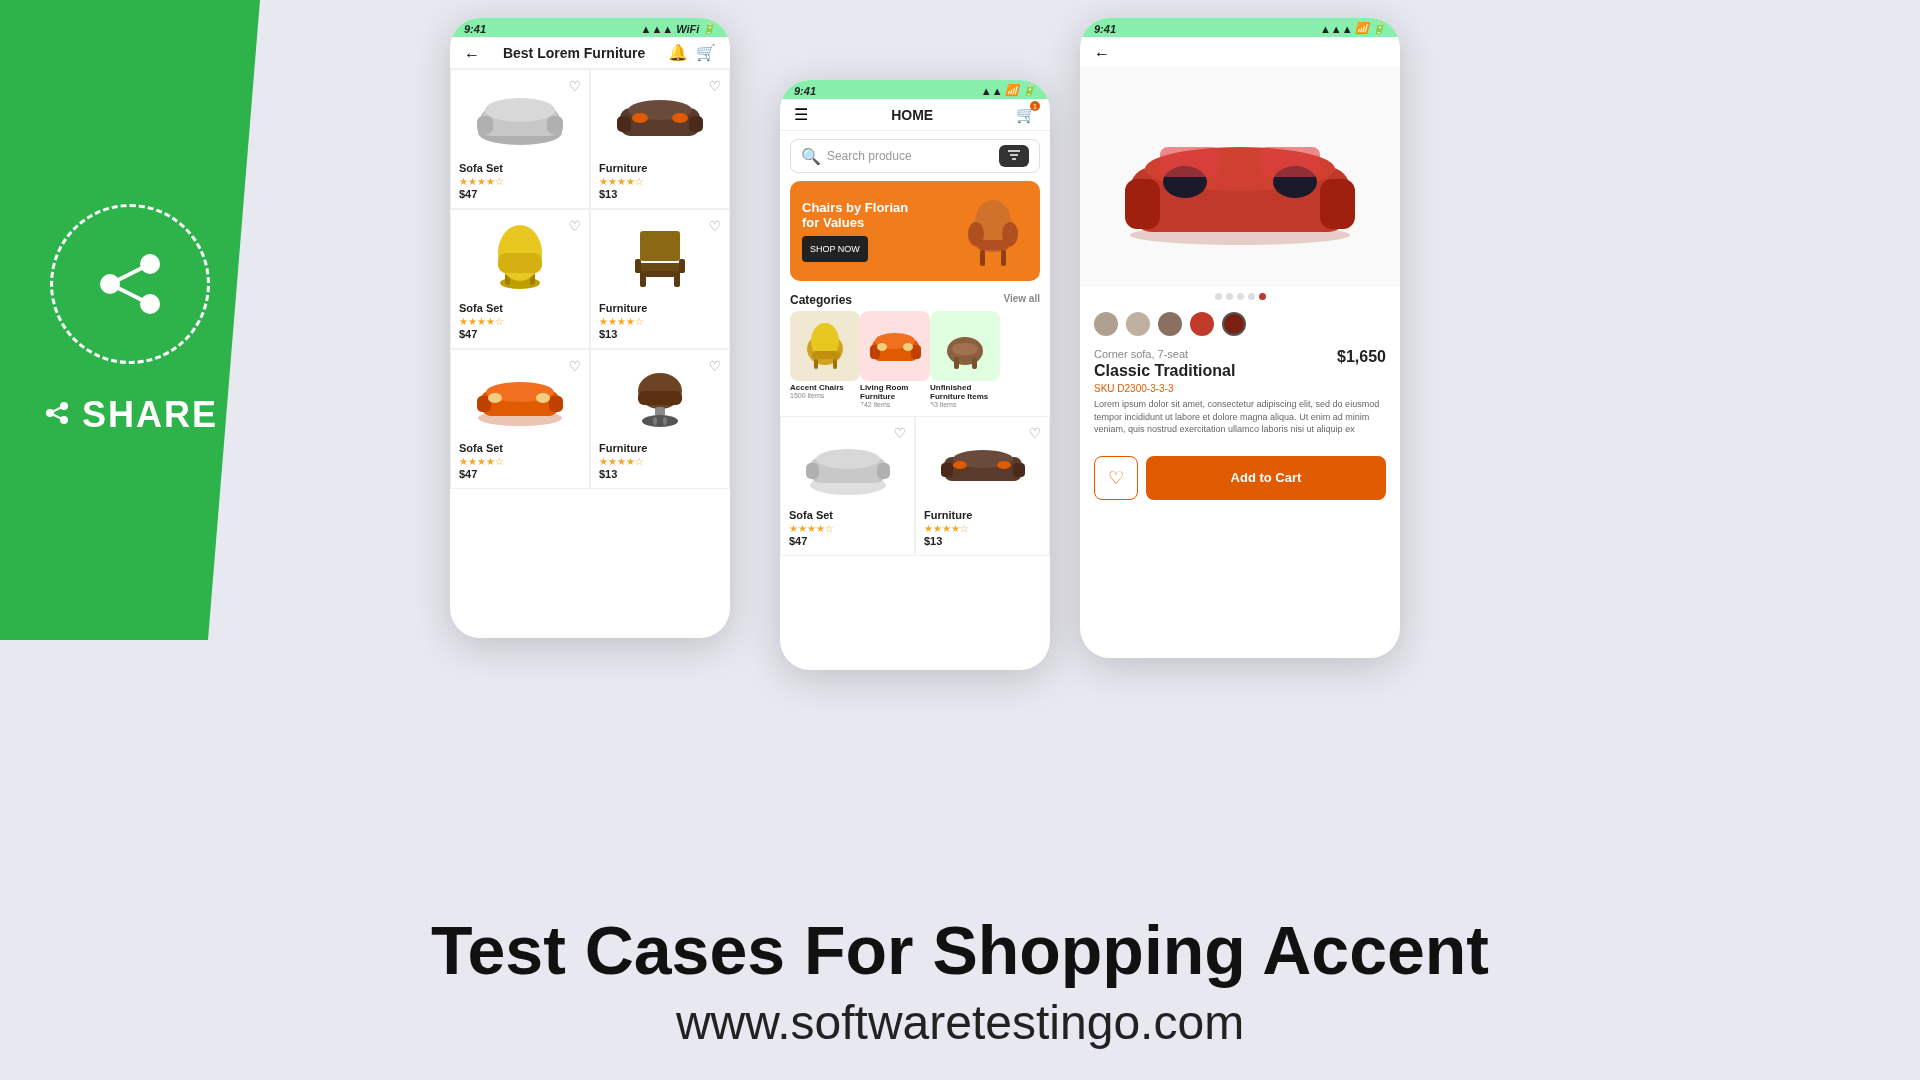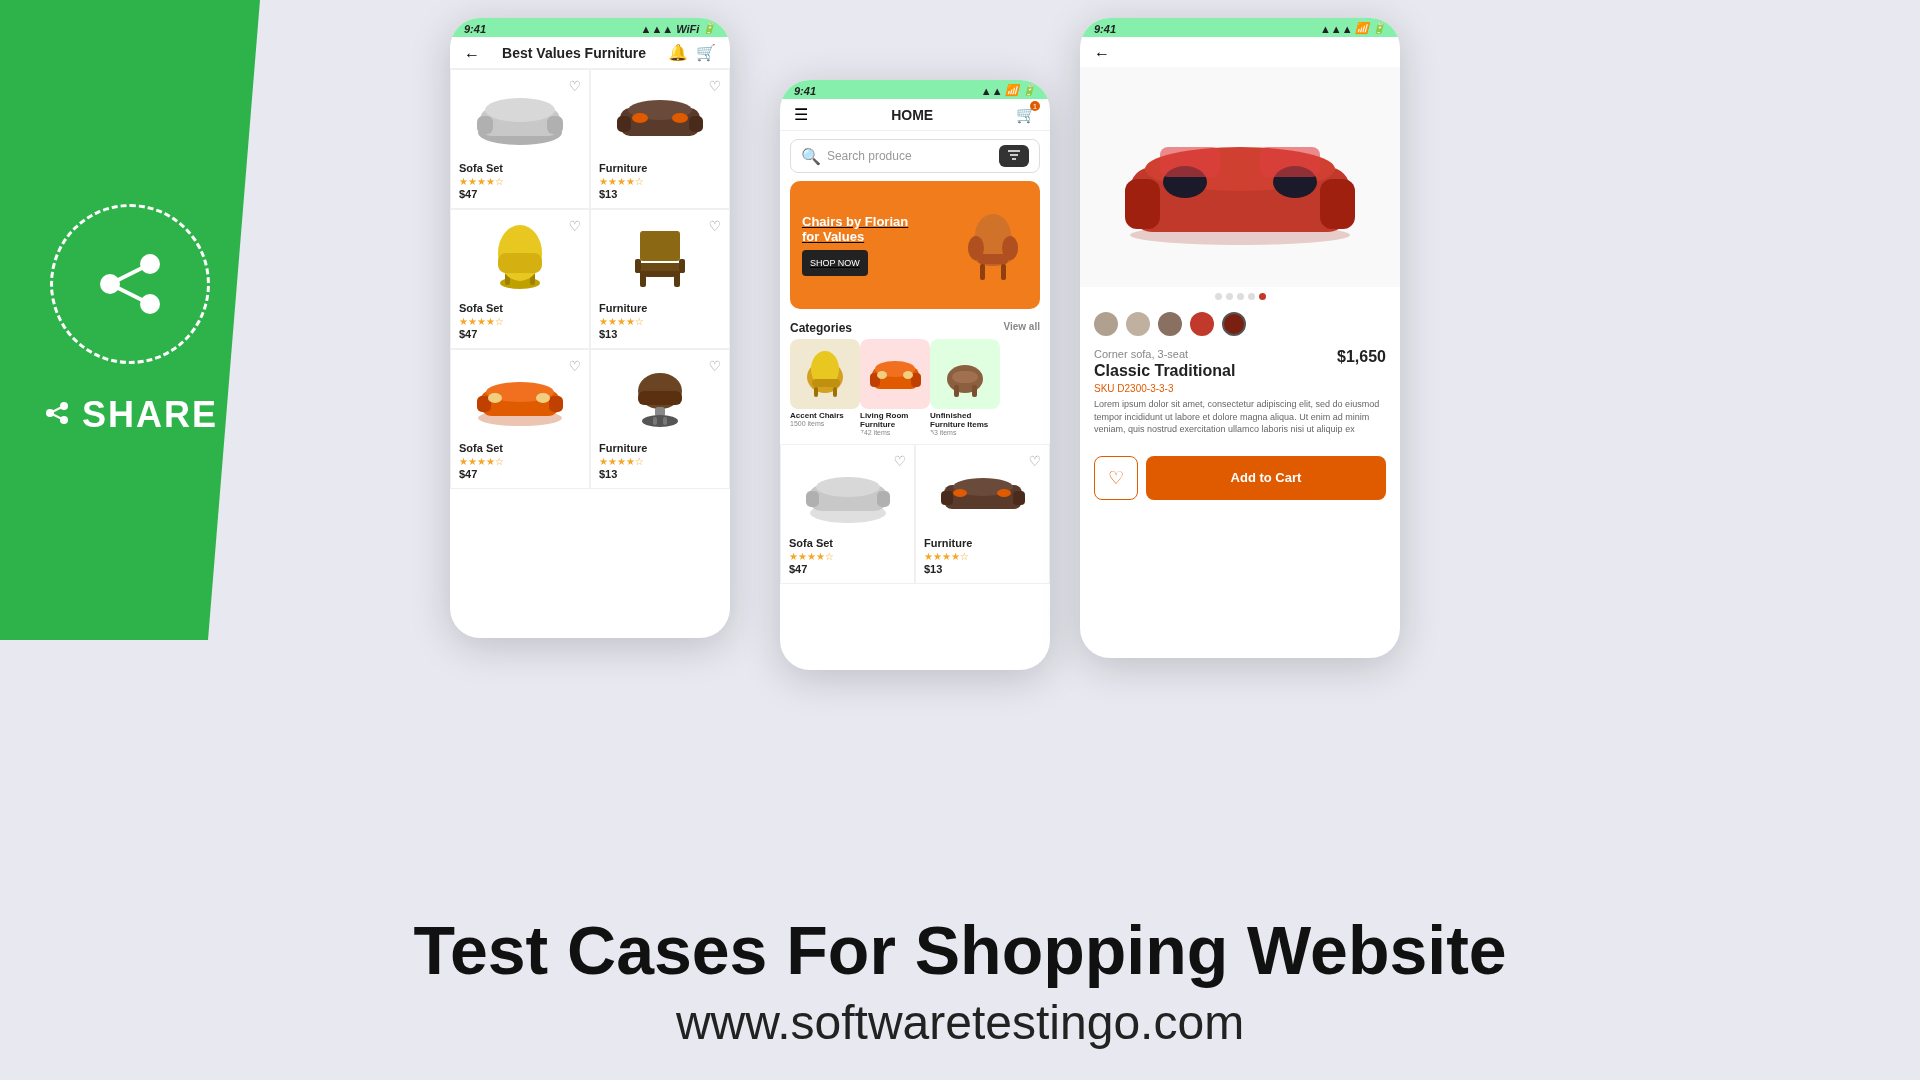--- a/index.html
+++ b/index.html
@@ -188,22 +188,21 @@
       font-size: 10px;
     }
     .banner {
       margin: 6px 10px;
       background: #f07c1b;
       border-radius: 10px;
       padding: 14px 12px;
       display: flex;
       align-items: center;
       justify-content: space-between;
-      height: 128px;
-      text-decoration: underline;
+      height: 100px;
     }
     .banner-btn {
       background: #222;
       color: #fff;
       border: none;
       border-radius: 4px;
       padding: 8px 8px;
       font-size: 9px;
       margin-top: 6px;
       display: block;
@@ -345,21 +344,21 @@
   <div class="status-bar">
     <span>9:41</span>
     <div class="status-icons">
       <span>▲▲▲</span>
       <span>WiFi</span>
       <span>🔋</span>
     </div>
   </div>
   <div class="phone-header">
     <span>←</span>
-    <span class="phone-header-title">Best Values Furniture</span>
+    <span class="phone-header-title">Best Lorem Furniture</span>
     <div style="display:flex;gap:8px;">
       <span>🔔</span>
       <span>🛒</span>
     </div>
   </div>
   <div class="product-grid">
 
     <div class="product-card">
       <span class="heart-icon">♡</span>
       <div class="product-img-placeholder">
@@ -625,32 +624,32 @@
   <div class="color-swatches">
     <div class="swatch" style="background:#b0a090;"></div>
     <div class="swatch" style="background:#c0b0a0;"></div>
     <div class="swatch" style="background:#8a7060;"></div>
     <div class="swatch" style="background:#c0392b;"></div>
     <div class="swatch selected" style="background:#7a2010;"></div>
   </div>
   <div class="product-detail-info">
     <div style="display:flex;justify-content:space-between;align-items:flex-start;">
       <div>
-        <div class="product-type">Corner sofa, 3-seat</div>
+        <div class="product-type">Corner sofa, 7-seat</div>
         <div class="product-detail-name">Classic Traditional</div>
       </div>
       <div class="product-price-large">$1,650</div>
     </div>
     <div class="product-sku">SKU D2300-3-3-3</div>
     <div class="product-desc">Lorem ipsum dolor sit amet, consectetur adipiscing elit, sed do eiusmod tempor incididunt ut labore et dolore magna aliqua. Ut enim ad minim veniam, quis nostrud exercitation ullamco laboris nisi ut aliquip ex</div>
   </div>
   <div class="action-row">
     <div class="wishlist-btn">
       <span>♡</span>
     </div>
     <button class="add-cart-btn">Add to Cart</button>
   </div>
 </div>
 
 <div class="bottom-section">
-  <div class="main-title">Test Cases For Shopping Website</div>
+  <div class="main-title">Test Cases For Shopping Accent</div>
   <div class="sub-url">www.softwaretestingo.com</div>
 </div>
 
 </body></html>

